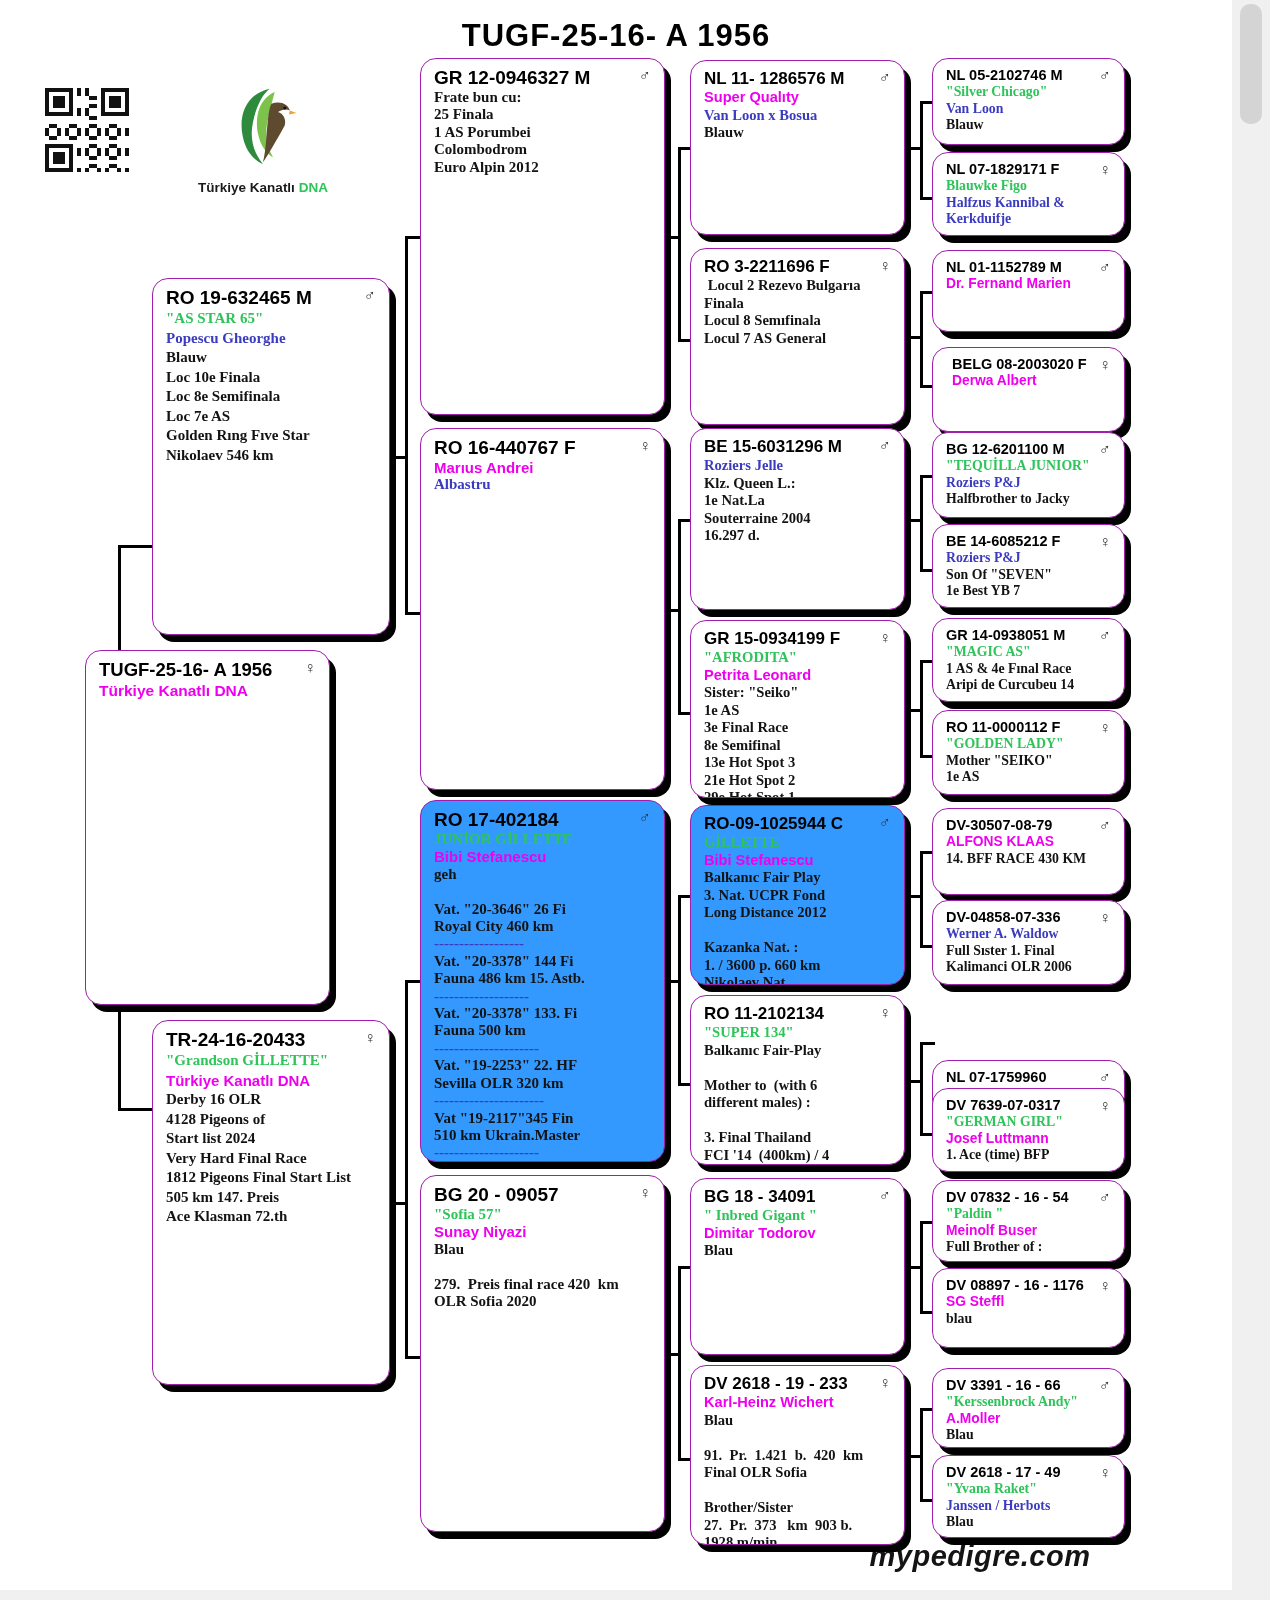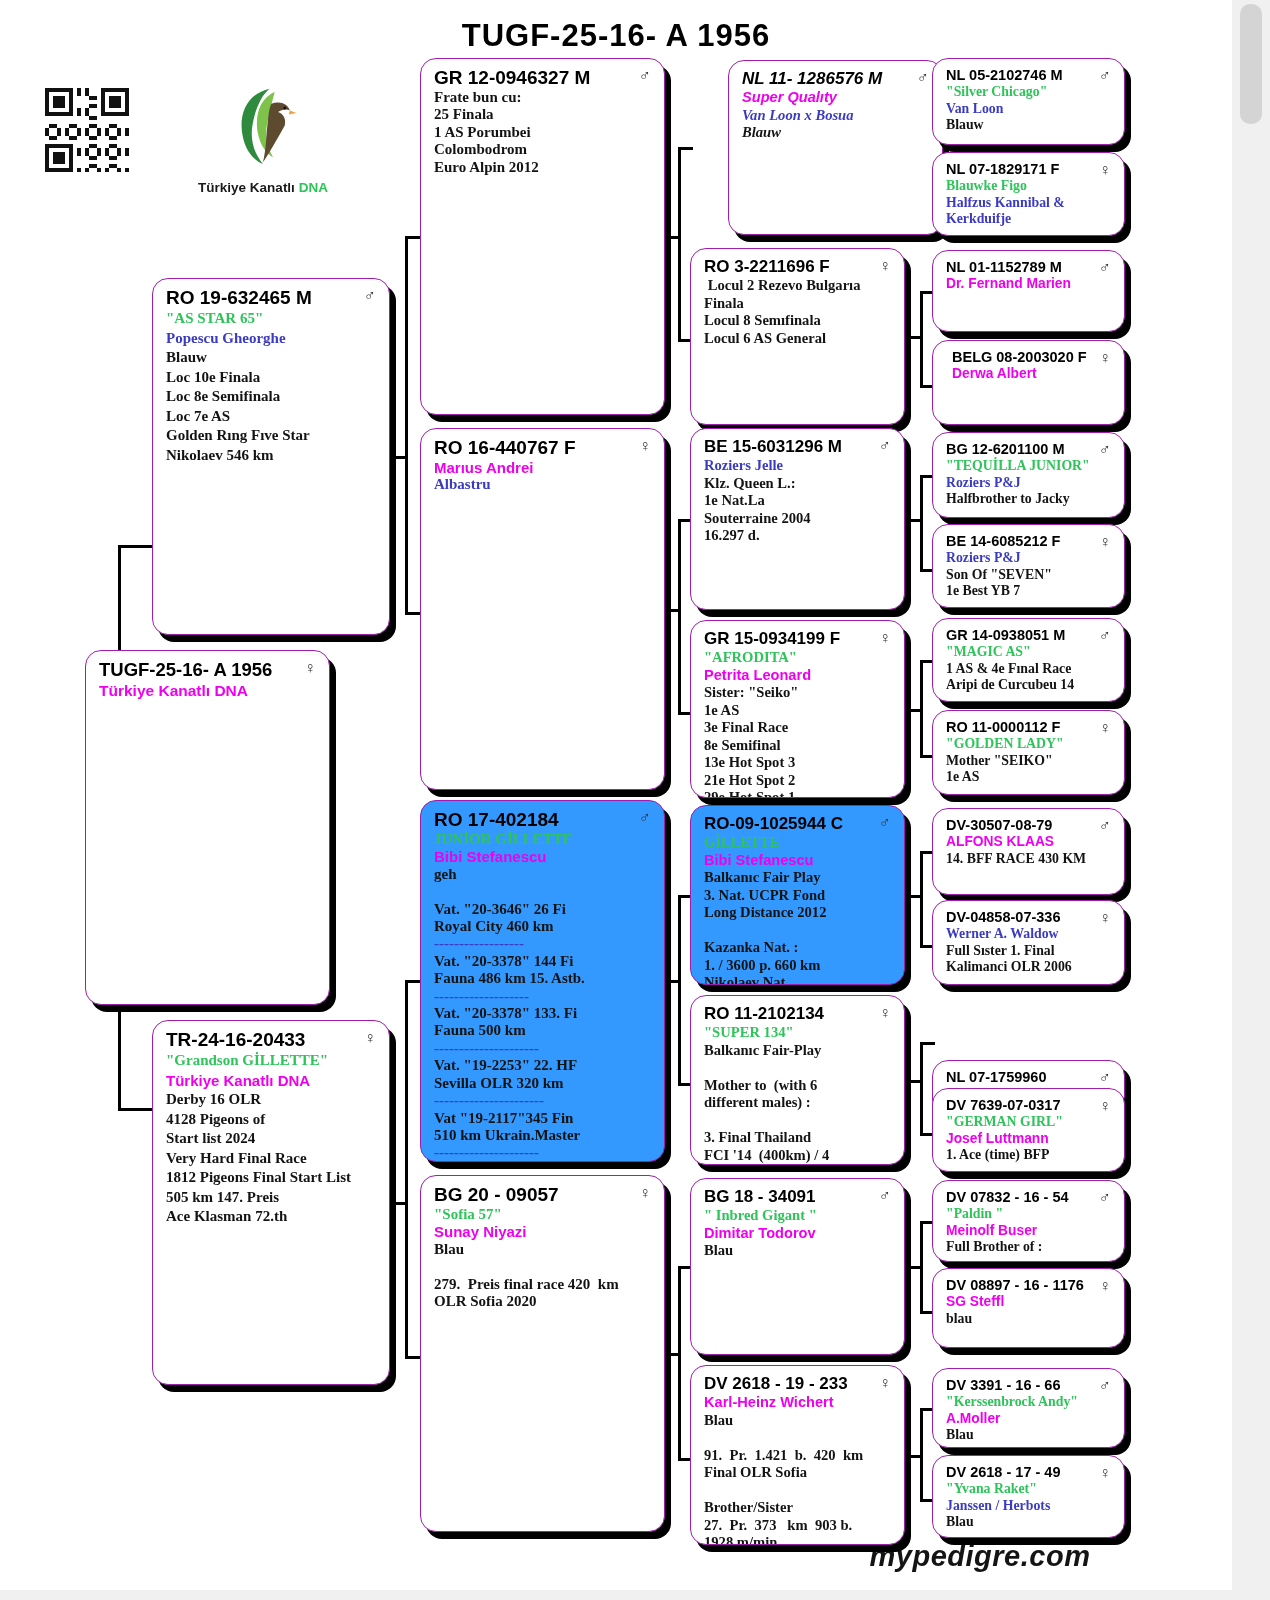--- a/index.html
+++ b/index.html
@@ -270,38 +270,38 @@
             <span class="ring">BG 20 - 09057</span>
             <span class="sex">♀</span>
           </div>
           <div class="line c-g">"Sofia 57"</div>
           <div class="line c-m">Sunay Niyazi</div>
           <div class="line c-k">Blau</div>
           <div class="line c-k">&nbsp;</div>
           <div class="line c-k">279.  Preis final race 420  km</div>
           <div class="line c-k">OLR Sofia 2020</div>
         </div>
-        <div class="pbox col4" style="left: 728px; top: 60px; width: 215px; height: 175px; font-style: italic;">
+        <div class="pbox col4" style="left: 690px; top: 60px; width: 215px; height: 175px;">
           <div class="hdr">
             <span class="ring">NL 11- 1286576 M</span>
             <span class="sex">♂</span>
           </div>
           <div class="line c-m">Super Qualıty</div>
           <div class="line c-b">Van Loon x Bosua</div>
           <div class="line c-k">Blauw</div>
         </div>
         <div class="pbox col4" style="left: 690px; top: 248px; width: 215px; height: 177px;">
           <div class="hdr">
             <span class="ring">RO 3-2211696 F</span>
             <span class="sex">♀</span>
           </div>
           <div class="line c-k"> Locul 2 Rezevo Bulgarıa</div>
           <div class="line c-k">Finala</div>
           <div class="line c-k">Locul 8 Semıfinala</div>
-          <div class="line c-k">Locul 6 AS General</div>
+          <div class="line c-k">Locul 7 AS General</div>
         </div>
         <div class="pbox col4" style="left: 690px; top: 428px; width: 215px; height: 182px;">
           <div class="hdr">
             <span class="ring">BE 15-6031296 M</span>
             <span class="sex">♂</span>
           </div>
           <div class="line c-b">Roziers Jelle</div>
           <div class="line c-k">Klz. Queen L.:</div>
           <div class="line c-k">1e Nat.La</div>
           <div class="line c-k">Souterraine 2004</div>
@@ -393,21 +393,21 @@
           <div class="line c-b">Halfzus Kannibal &amp;</div>
           <div class="line c-b">Kerkduifje</div>
         </div>
         <div class="pbox col5" style="left: 932px; top: 250px; width: 193px; height: 82px;">
           <div class="hdr">
             <span class="ring">NL 01-1152789 M</span>
             <span class="sex">♂</span>
           </div>
           <div class="line c-m">Dr. Fernand Marien</div>
         </div>
-        <div class="pbox col5" style="left: 932px; top: 340px; width: 193px; height: 85px; padding-left: 19px;">
+        <div class="pbox col5" style="left: 932px; top: 347px; width: 193px; height: 85px; padding-left: 19px;">
           <div class="hdr">
             <span class="ring">BELG 08-2003020 F</span>
             <span class="sex">♀</span>
           </div>
           <div class="line c-m">Derwa Albert</div>
         </div>
         <div class="pbox col5" style="left: 932px; top: 432px; width: 193px; height: 86px;">
           <div class="hdr">
             <span class="ring">BG 12-6201100 M</span>
             <span class="sex">♂</span>

